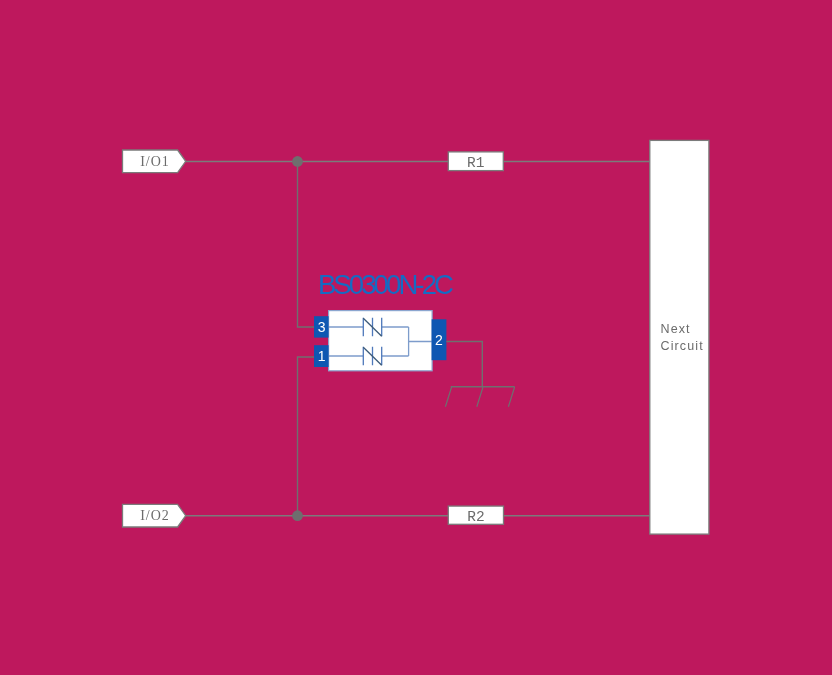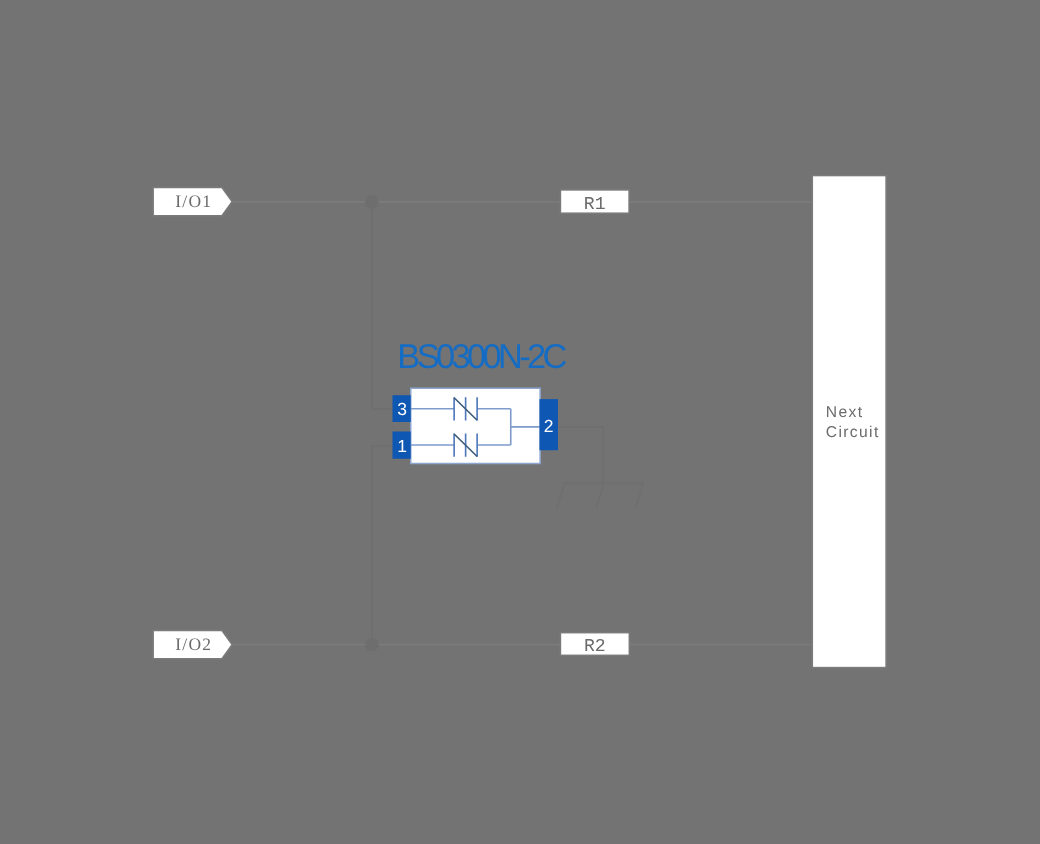--- a/index.html
+++ b/index.html
@@ -1,16 +1,16 @@
 <!DOCTYPE html>
 <html><head>
 <meta charset="utf-8">
 <style>
   html,body{margin:0;padding:0;background:#ffffff;}
-  .stage{position:relative;width:832px;height:675px;background:#737373;overflow:hidden;}
+  .stage{position:relative;width:832px;height:675px;background:#be185d;overflow:hidden;}
   svg{display:block;}
 </style>
 </head>
 <body>
 <div class="stage">
 <svg width="832" height="675" viewBox="0 0 832 675" fill="none">
 
   <path d="M185.7,161.5 H448.3" stroke="#7b7b7b" stroke-width="1.4"></path>
 
   <path d="M503.3,161.5 H649.8" stroke="#7b7b7b" stroke-width="1.4"></path>

